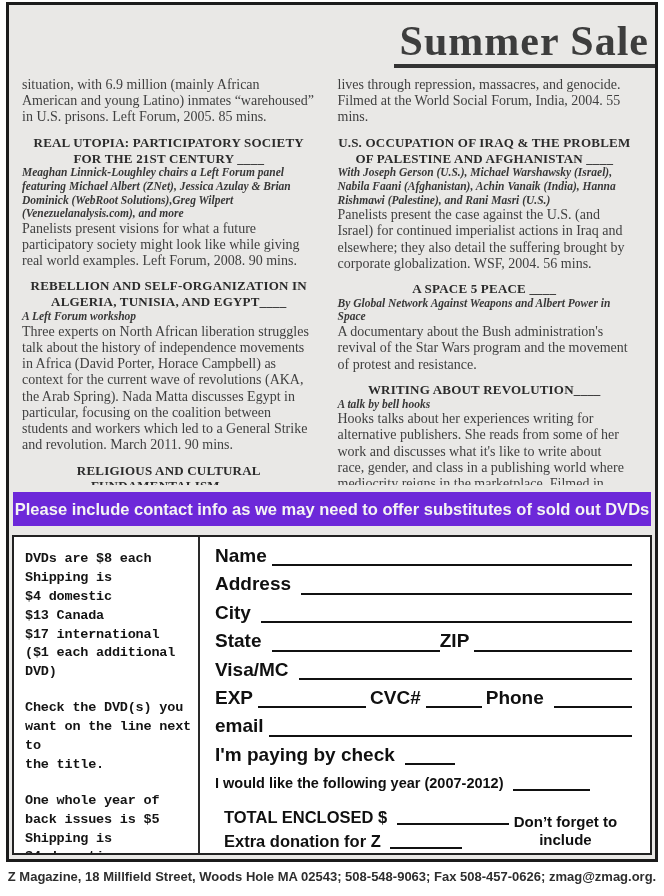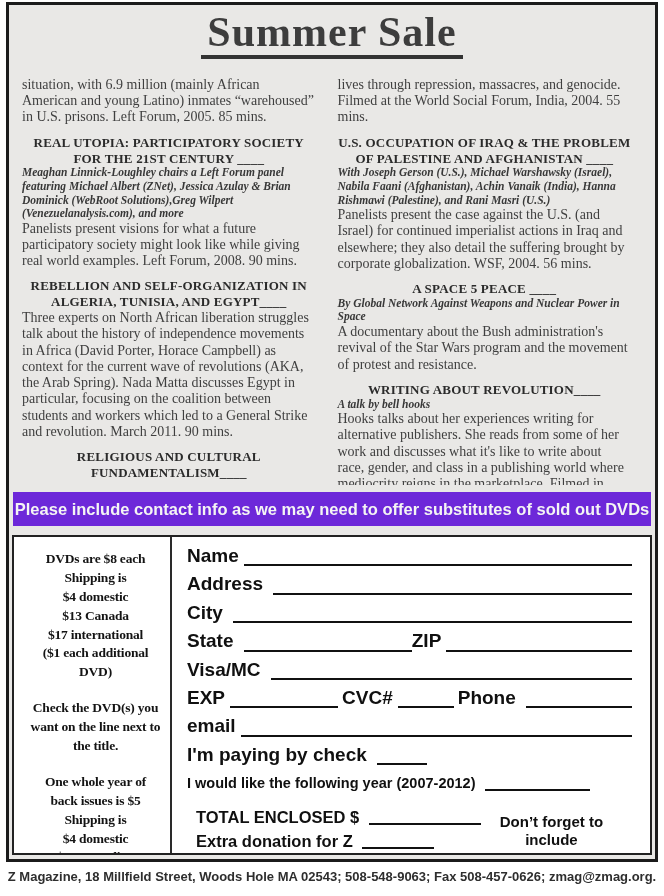--- a/index.html
+++ b/index.html
@@ -14,21 +14,21 @@
   .page {
     position: absolute;
     left: 6px; top: 2px;
     width: 652px; height: 860px;
     border: 3px solid #1b1b1b;
     background: #e9e8e6;
     display: flex;
     flex-direction: column;
     overflow: hidden;
   }
-  .title-wrap { text-align: center; padding-top: 5px; height: 66px; flex: none; }
+  .title-wrap { text-align: right; padding-top: 14px; height: 66px; flex: none; }
   .main-title {
     display: inline-block;
     margin: 0;
     font-family: "Liberation Serif", serif;
     font-weight: bold;
     font-size: 42px;
     line-height: 1.05;
     color: #3d3d3d;
     border-bottom: 4px solid #333;
     padding: 0 6px 1px 6px;
@@ -82,30 +82,29 @@
   .order-form {
     flex: 1;
     margin: 9px 3px 4px 3px;
     background: #ffffff;
     border: 2px solid #222;
     display: flex;
     overflow: hidden;
   }
   .form-info {
     flex: none;
-    width: 158px;
+    width: 186px;
     border-right: 2px solid #2a2a2a;
     padding: 13px 4px 0 11px;
-    font-family: Liberation Serif, serif;
+    font-family: Liberation Mono, monospace;
     font-weight: bold;
     font-size: 13.5px;
     line-height: 1.4;
     letter-spacing: -0.2px;
     color: #141414;
-    text-align: center;
   }
   .info-block { white-space: pre-line; margin-bottom: 17px; }
   .form-fields {
     flex: 1;
     padding: 9px 18px 6px 15px;
     font-family: "Liberation Sans", sans-serif;
     font-weight: bold;
     color: #101010;
     overflow: hidden;
   }
@@ -163,41 +162,42 @@
       <p class="desc">situation, with 6.9 million (mainly African American and young Latino) inmates “warehoused” in U.S. prisons. Left Forum, 2005. 85 mins.</p>
 
       <div class="dvd-section">
         <h3 class="dvd-title">REAL UTOPIA: PARTICIPATORY SOCIETY FOR THE 21ST CENTURY ____</h3>
         <p class="credits">Meaghan Linnick-Loughley chairs a Left Forum panel featuring Michael Albert (ZNet), Jessica Azulay &amp; Brian Dominick (WebRoot Solutions),Greg Wilpert (Venezuelanalysis.com), and more</p>
         <p class="desc">Panelists present visions for what a future participatory society might look like while giving real world examples. Left Forum, 2008. 90 mins.</p>
       </div>
 
       <div class="dvd-section">
         <h3 class="dvd-title">REBELLION AND SELF-ORGANIZATION IN ALGERIA, TUNISIA, AND EGYPT____</h3>
+        <p class="credits">A Left Forum workshop</p>
         <p class="desc">Three experts on North African liberation struggles talk about the history of independence movements in Africa (David Porter, Horace Campbell) as context for the current wave of revolutions (AKA, the Arab Spring). Nada Matta discusses Egypt in particular, focusing on the coalition between students and workers which led to a General Strike and revolution. March 2011. 90 mins.</p>
       </div>
 
       <div class="dvd-section">
         <h3 class="dvd-title">RELIGIOUS AND CULTURAL FUNDAMENTALISM____</h3>
 
       </div>
     </div>
 
     <div class="col">
       <p class="desc">lives through repression, massacres, and genocide. Filmed at the World Social Forum, India, 2004. 55 mins.</p>
 
       <div class="dvd-section">
         <h3 class="dvd-title">U.S. OCCUPATION OF IRAQ &amp; THE PROBLEM OF PALESTINE AND AFGHANISTAN ____</h3>
         <p class="credits">With Joseph Gerson (U.S.), Michael Warshawsky (Israel), Nabila Faani (Afghanistan), Achin Vanaik (India), Hanna Rishmawi (Palestine), and Rani Masri (U.S.)</p>
         <p class="desc">Panelists present the case against the U.S. (and Israel) for continued imperialist actions in Iraq and elsewhere; they also detail the suffering brought by corporate globalization. WSF, 2004. 56 mins.</p>
       </div>
 
       <div class="dvd-section">
         <h3 class="dvd-title">A SPACE 5 PEACE ____</h3>
-        <p class="credits">By Global Network Against Weapons and Nuclear Power in Space</p>
+        <p class="credits">By Global Network Against Weapons and Albert Power in Space</p>
         <p class="desc">A documentary about the Bush administration's revival of the Star Wars program and the movement of protest and resistance.</p>
       </div>
 
       <div class="dvd-section">
         <h3 class="dvd-title">WRITING ABOUT REVOLUTION____</h3>
         <p class="credits">A talk by bell hooks</p>
         <p class="desc">Hooks talks about her experiences writing for alternative publishers. She reads from some of her work and discusses what it's like to write about race, gender, and class in a publishing world where mediocrity reigns in the marketplace. Filmed in NYC in March 2002; 55 mins.</p>
       </div>
     </div>
   </div>

